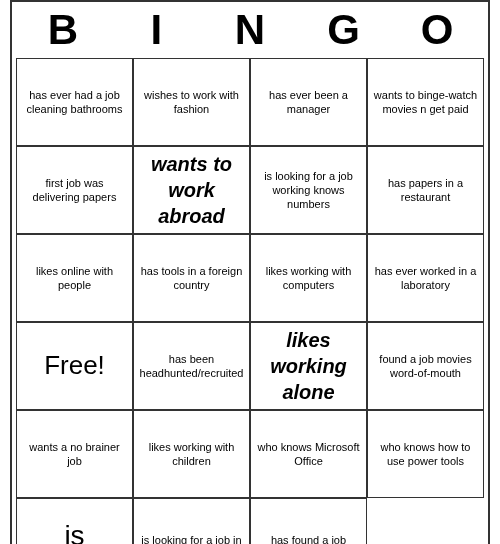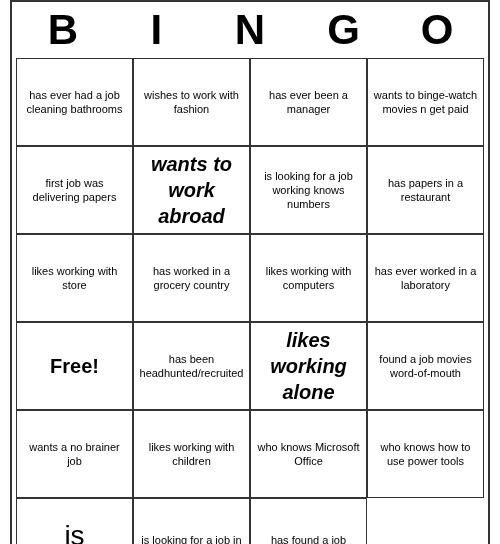--- a/index.html
+++ b/index.html
@@ -50,22 +50,22 @@
       font-size: 11px;
       line-height: 1.3;
       color: #000;
     }
     .bingo-cell.large-text span {
       font-size: 20px;
       font-weight: bold;
       font-style: italic;
     }
     .bingo-cell.free span {
-      font-size: 20px;
-      font-weight: bold;
+      font-size: 26px;
+      font-weight: normal;
       text-align: center;
     }
     .bingo-cell.retired span {
       font-size: 28px;
       font-weight: normal;
       margin-top: 15px;
     }
   </style>
 </head>
 <body>
@@ -97,24 +97,24 @@
       <div class="bingo-cell large-text">
         <span>wants to work abroad</span>
       </div>
       <div class="bingo-cell">
         <span>is looking for a job working knows numbers</span>
       </div>
       <div class="bingo-cell">
         <span>has papers in a restaurant</span>
       </div>
       <div class="bingo-cell">
-        <span>likes working with store</span>
+        <span>likes online with people</span>
       </div>
       <div class="bingo-cell">
-        <span>has worked in a grocery country</span>
+        <span>has tools in a foreign country</span>
       </div>
       <div class="bingo-cell">
         <span>likes working with computers</span>
       </div>
       <div class="bingo-cell">
         <span>has ever worked in a laboratory</span>
       </div>
       <div class="bingo-cell free">
         <span>Free!</span>
       </div>

